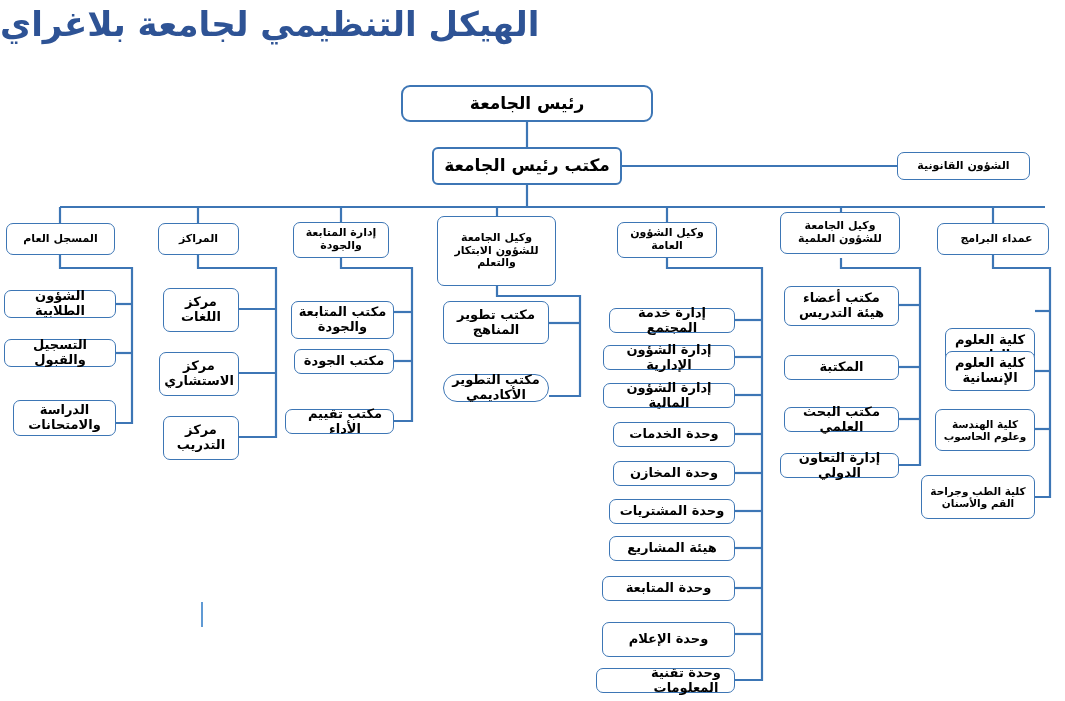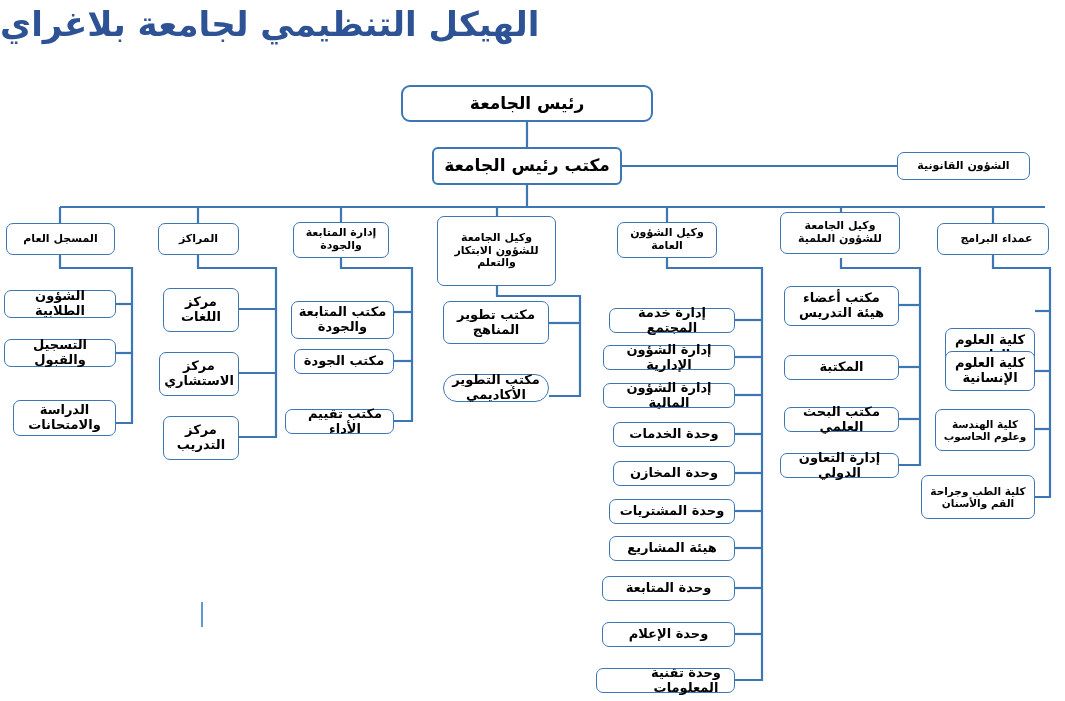--- a/index.html
+++ b/index.html
@@ -196,21 +196,21 @@
   </div>
   <div class="node lvl3" style="left:609px;top:499px;width:126px;height:25px;">
     <span>وحدة المشتريات</span>
   </div>
   <div class="node lvl3" style="left:609px;top:536px;width:126px;height:25px;">
     <span>هيئة المشاريع</span>
   </div>
   <div class="node lvl3" style="left:602px;top:576px;width:133px;height:25px;">
     <span>وحدة المتابعة</span>
   </div>
-  <div class="node lvl3" style="left:602px;top:622px;width:133px;height:25px;">
+  <div class="node lvl3" style="left:602px;top:622px;width:133px;height:35px;">
     <span>وحدة الإعلام</span>
   </div>
   <div class="node lvl3" style="left:596px;top:668px;width:139px;height:25px;padding-left:44px;">
     <span>وحدة تقنية المعلومات</span>
   </div>
 
   <div class="node lvl3" style="left:784px;top:286px;width:115px;height:40px;">
     <span>مكتب أعضاء هيئة التدريس</span>
   </div>
   <div class="node lvl3" style="left:784px;top:355px;width:115px;height:25px;">

